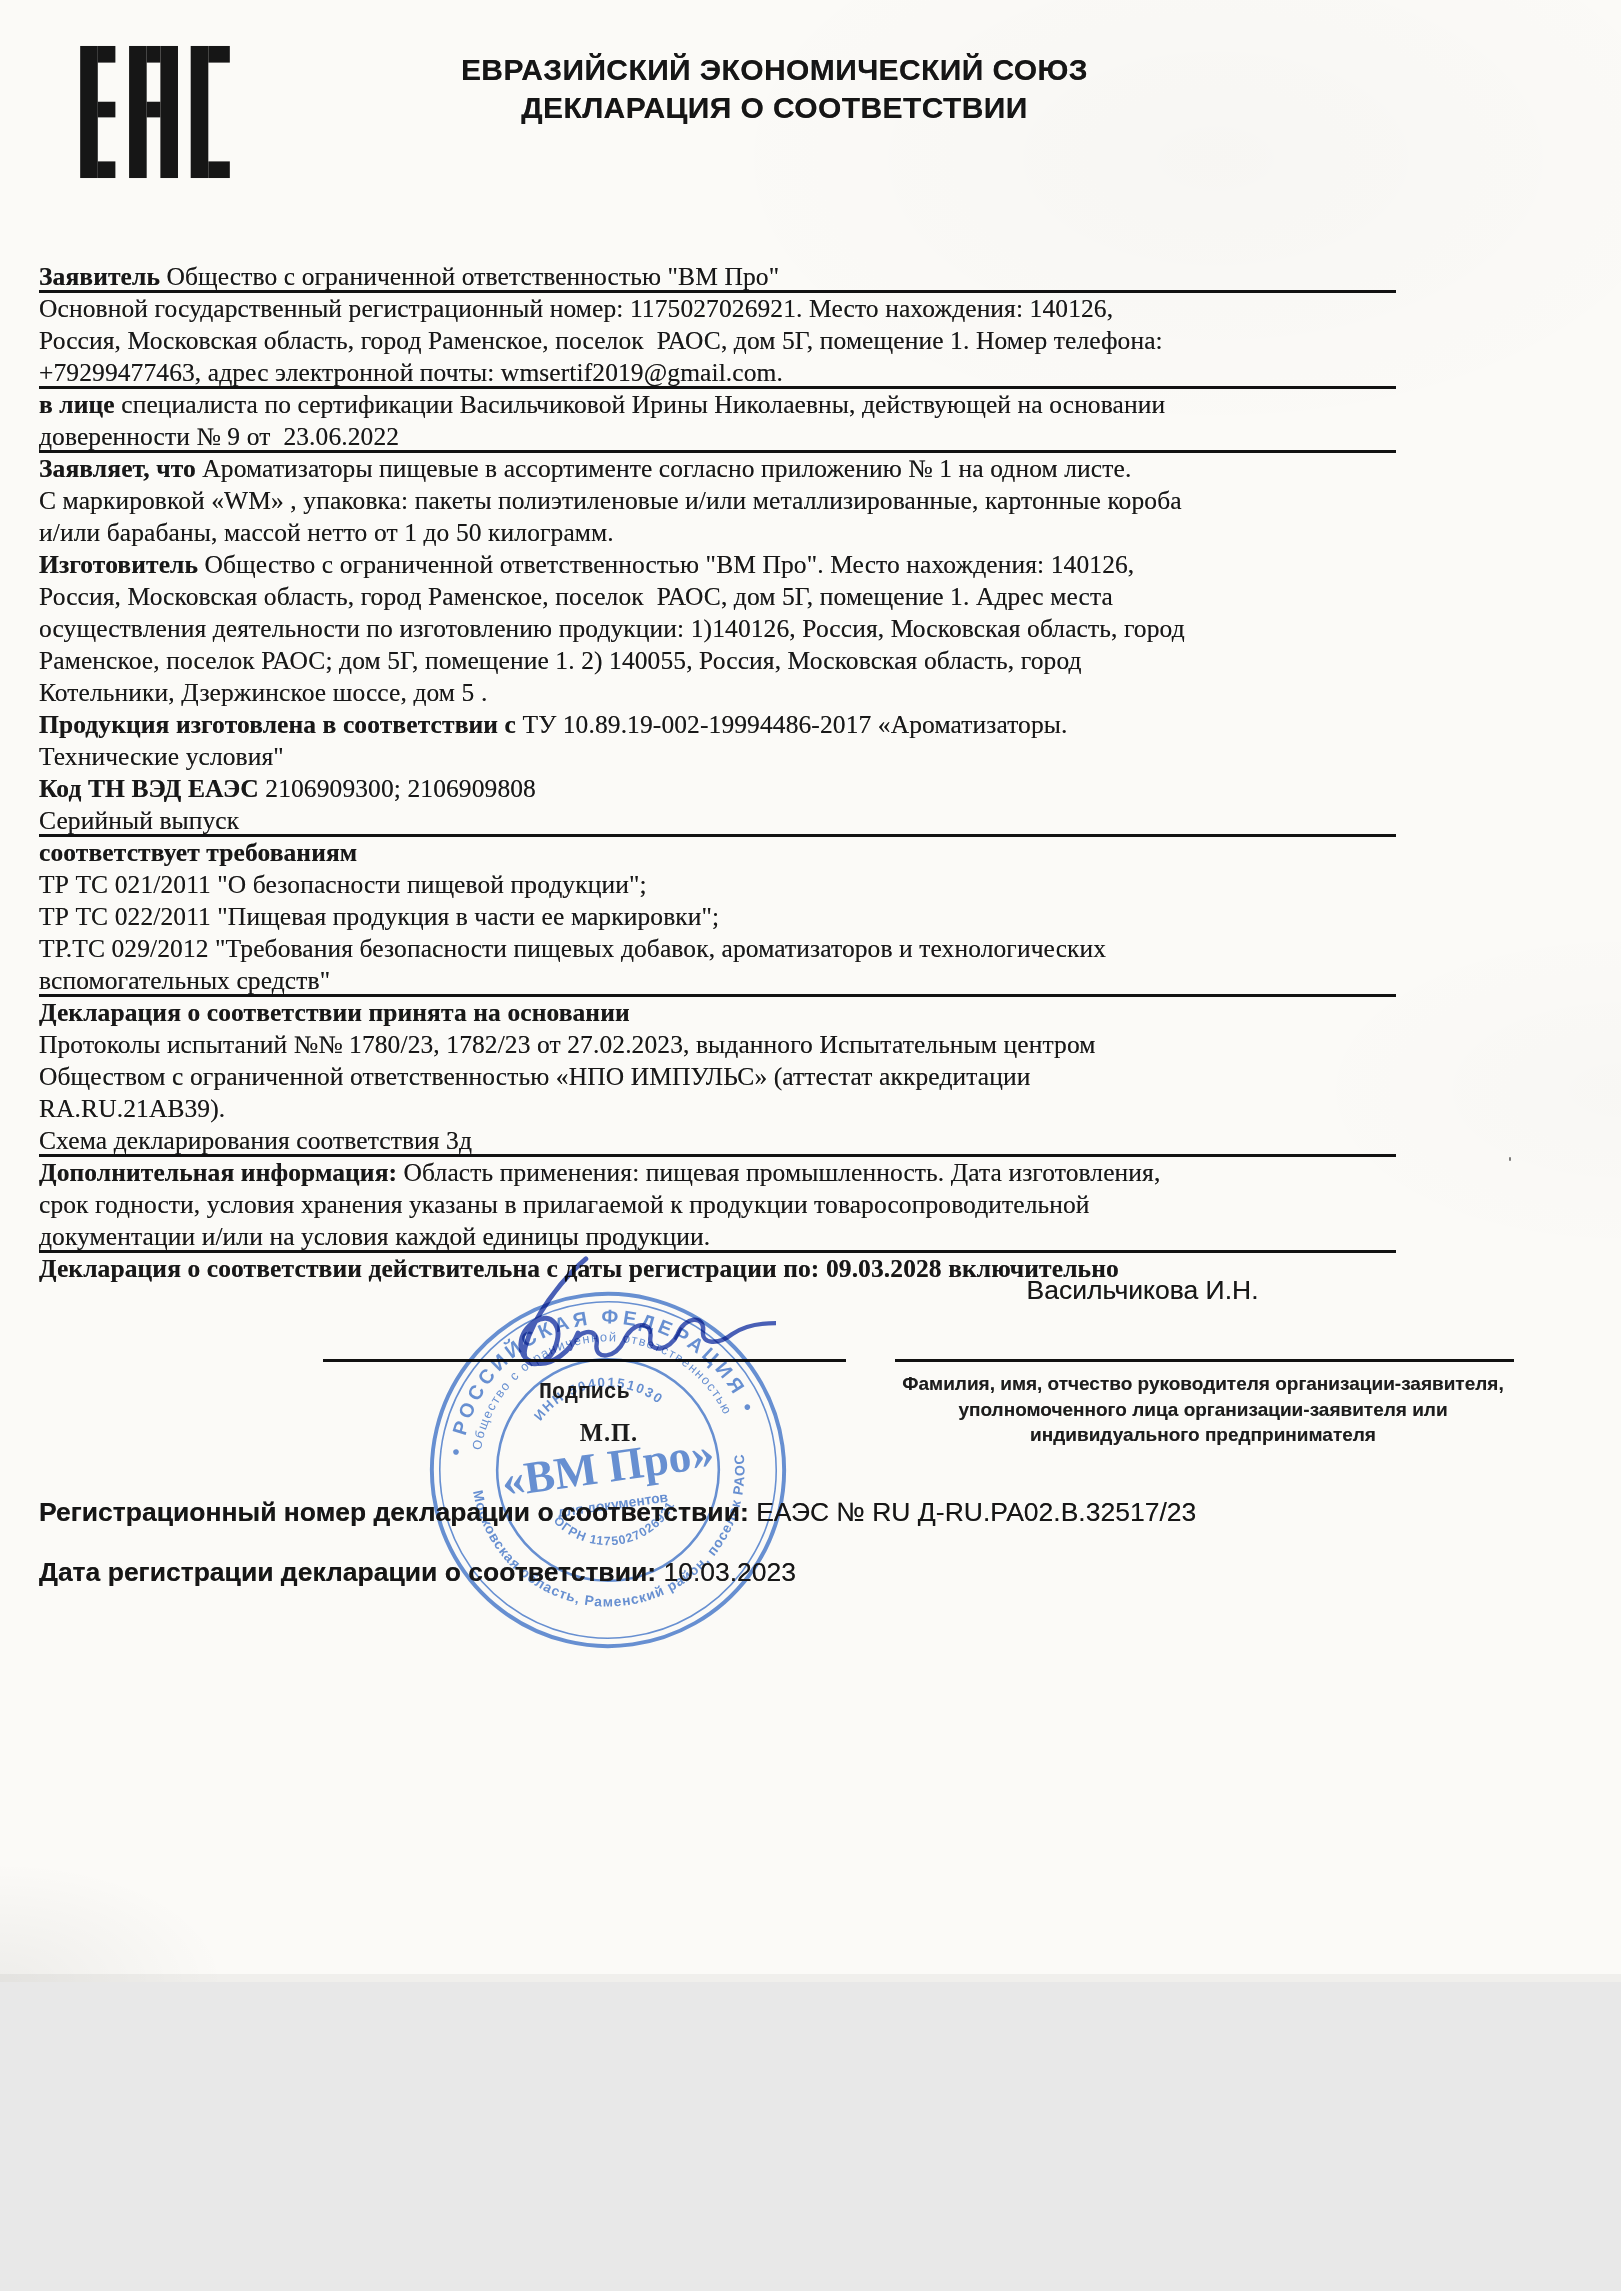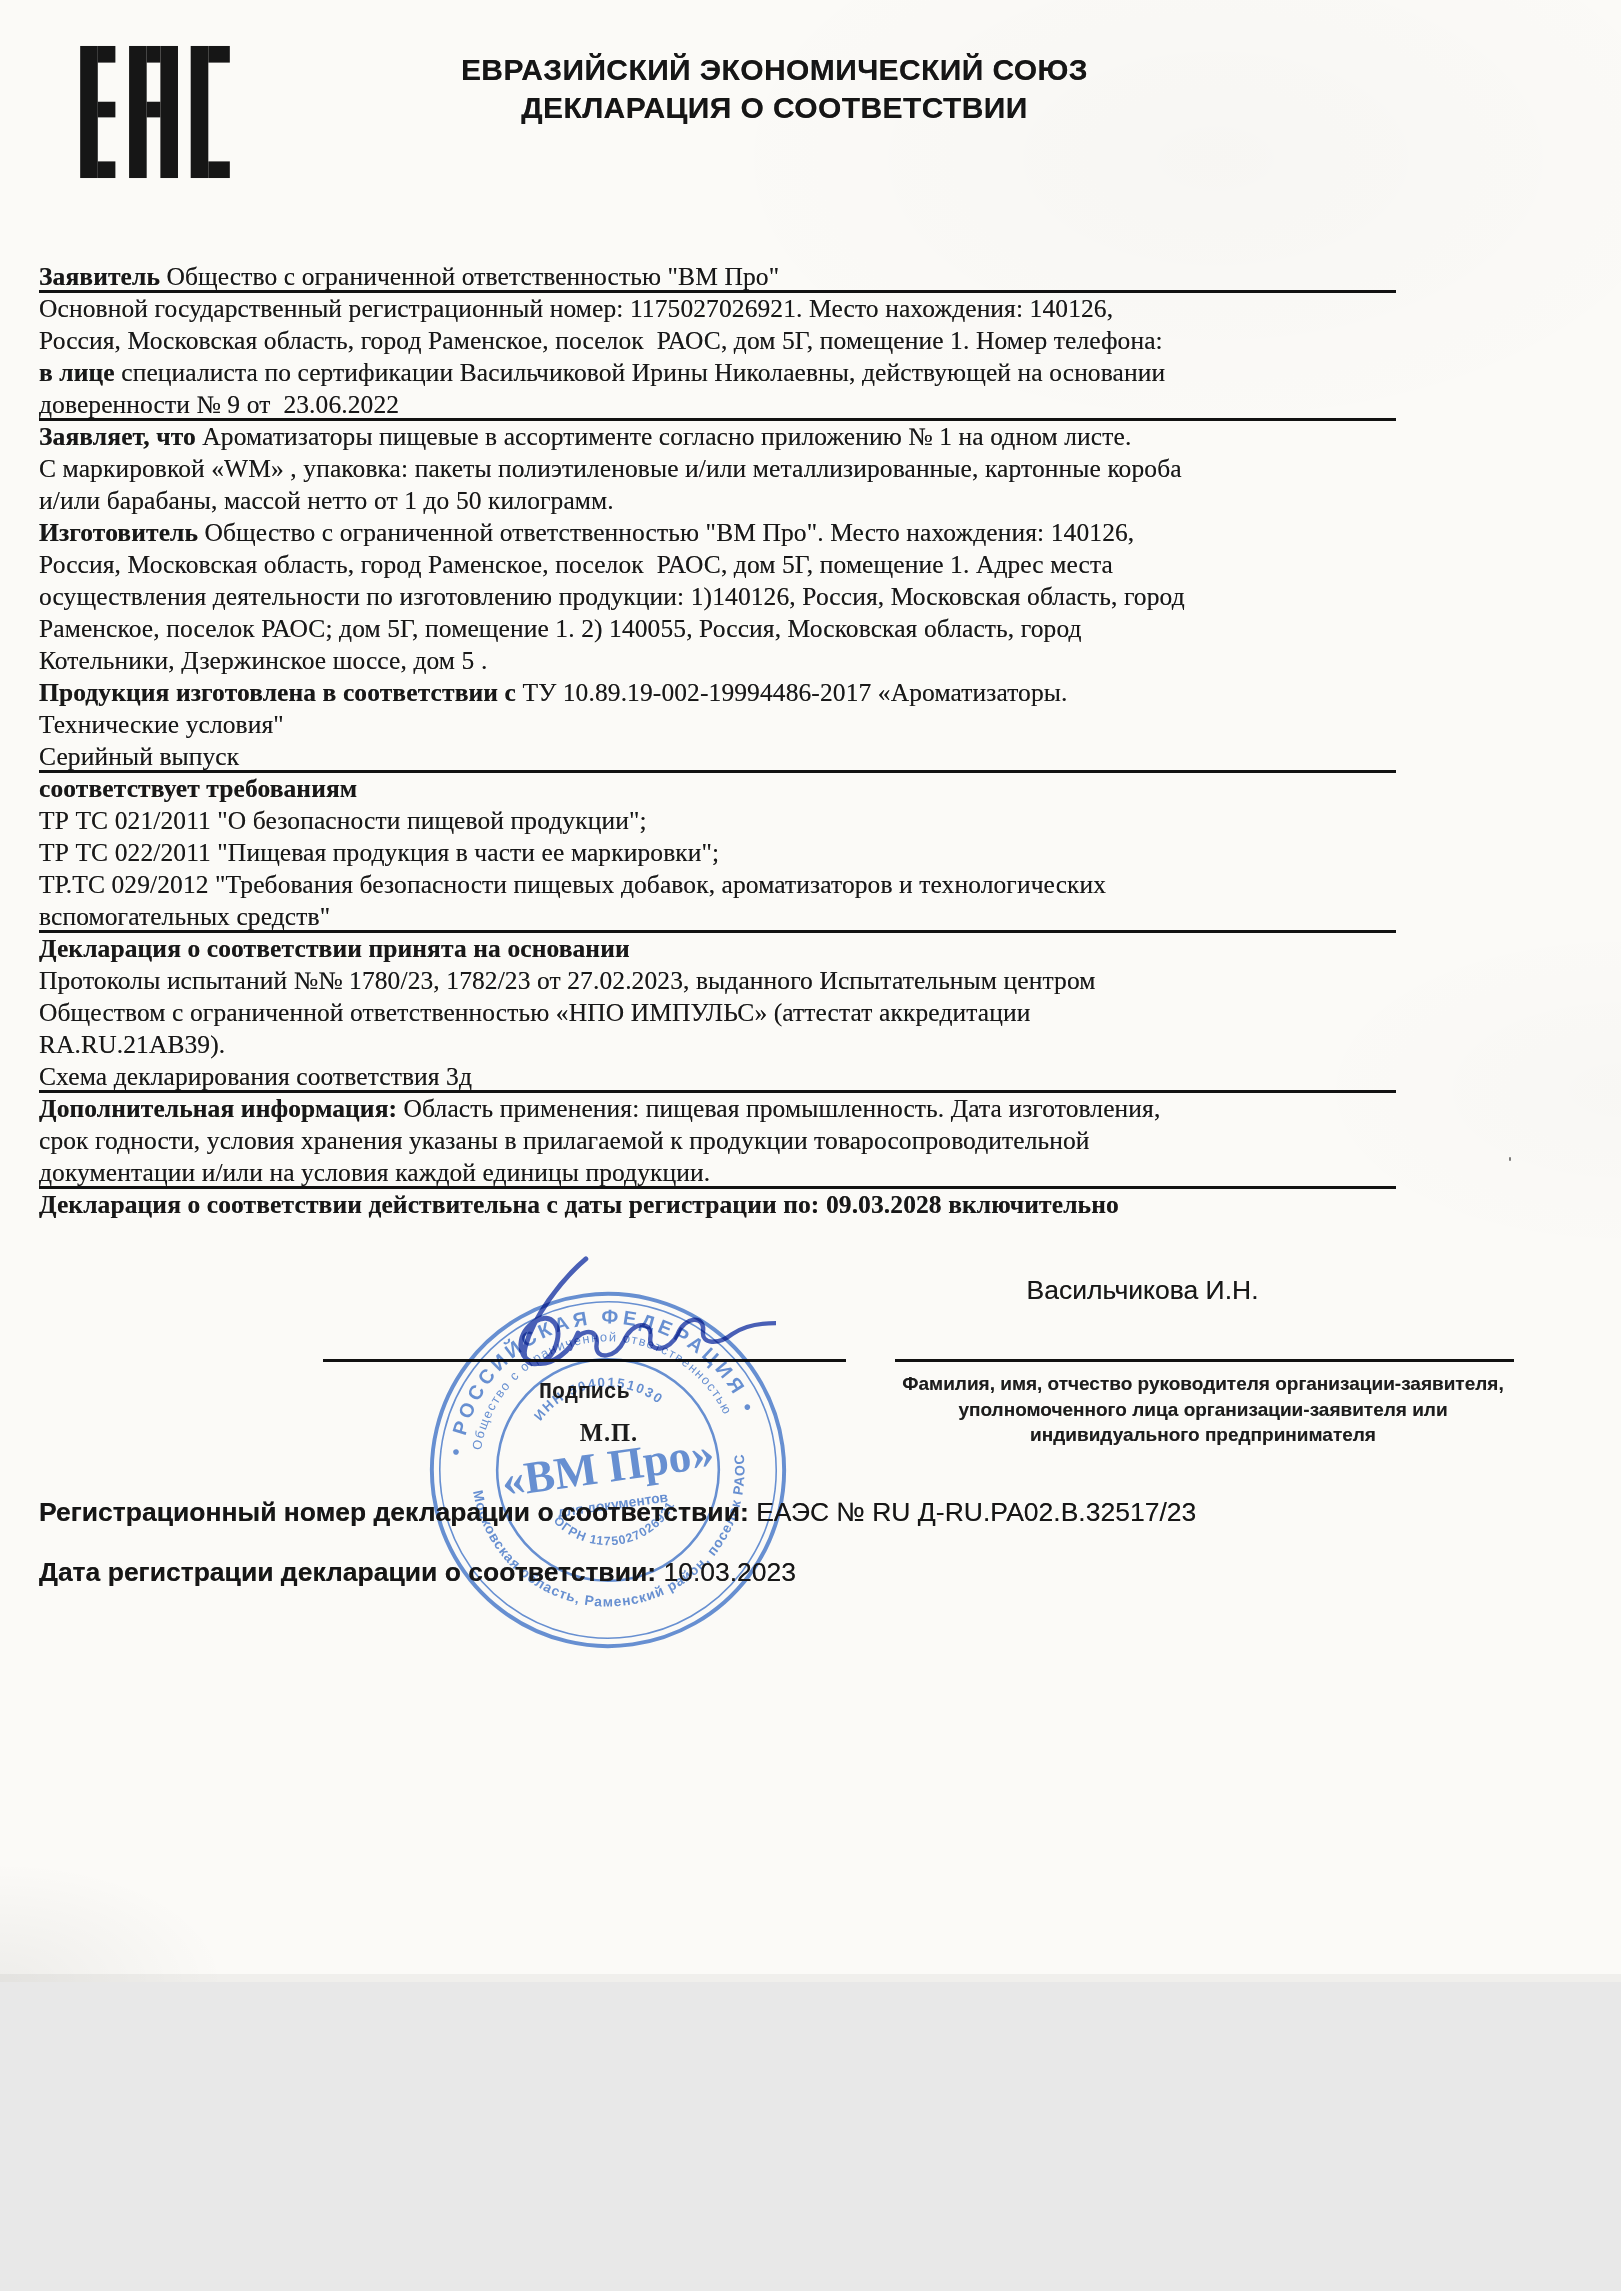--- a/index.html
+++ b/index.html
@@ -99,32 +99,34 @@
 
   <div class="doc-title">
     <div>ЕВРАЗИЙСКИЙ ЭКОНОМИЧЕСКИЙ СОЮЗ</div>
     <div>ДЕКЛАРАЦИЯ О СООТВЕТСТВИИ</div>
   </div>
 
   <div id="body-lines">
       <div class="bline ul"><span class="b">Заявитель </span><span>Общество с ограниченной ответственностью "ВМ Про"</span></div>
       <div class="bline"><span>Основной государственный регистрационный номер: 1175027026921. Место нахождения: 140126,</span></div>
       <div class="bline"><span>Россия, Московская область, город Раменское, поселок  РАОС, дом 5Г, помещение 1. Номер телефона:</span></div>
+      <div class="bline ul"><span>+79299477463, адрес электронной почты: wmsertif2019@gmail.com.</span></div>
       <div class="bline"><span class="b">в лице </span><span>специалиста по сертификации Васильчиковой Ирины Николаевны, действующей на основании</span></div>
       <div class="bline ul"><span>доверенности № 9 от  23.06.2022</span></div>
       <div class="bline"><span class="b">Заявляет, что </span><span>Ароматизаторы пищевые в ассортименте согласно приложению № 1 на одном листе.</span></div>
       <div class="bline"><span>С маркировкой «WM» , упаковка: пакеты полиэтиленовые и/или металлизированные, картонные короба</span></div>
       <div class="bline"><span>и/или барабаны, массой нетто от 1 до 50 килограмм.</span></div>
       <div class="bline"><span class="b">Изготовитель </span><span>Общество с ограниченной ответственностью "ВМ Про". Место нахождения: 140126,</span></div>
       <div class="bline"><span>Россия, Московская область, город Раменское, поселок  РАОС, дом 5Г, помещение 1. Адрес места</span></div>
       <div class="bline"><span>осуществления деятельности по изготовлению продукции: 1)140126, Россия, Московская область, город</span></div>
       <div class="bline"><span>Раменское, поселок РАОС; дом 5Г, помещение 1. 2) 140055, Россия, Московская область, город</span></div>
       <div class="bline"><span>Котельники, Дзержинское шоссе, дом 5 .</span></div>
       <div class="bline"><span class="b">Продукция изготовлена в соответствии с </span><span>ТУ 10.89.19-002-19994486-2017 «Ароматизаторы.</span></div>
       <div class="bline"><span>Технические условия"</span></div>
+      <div class="bline"><span class="b">Код ТН ВЭД ЕАЭС </span><span>2106909300; 2106909808</span></div>
       <div class="bline ul"><span>Серийный выпуск</span></div>
       <div class="bline"><span class="b">соответствует требованиям</span></div>
       <div class="bline"><span>ТР ТС 021/2011 "О безопасности пищевой продукции";</span></div>
       <div class="bline"><span>ТР ТС 022/2011 "Пищевая продукция в части ее маркировки";</span></div>
       <div class="bline"><span>ТР.ТС 029/2012 "Требования безопасности пищевых добавок, ароматизаторов и технологических</span></div>
       <div class="bline ul"><span>вспомогательных средств"</span></div>
       <div class="bline"><span class="b">Декларация о соответствии принята на основании</span></div>
       <div class="bline"><span>Протоколы испытаний №№ 1780/23, 1782/23 от 27.02.2023, выданного Испытательным центром</span></div>
       <div class="bline"><span>Обществом с ограниченной ответственностью «НПО ИМПУЛЬС» (аттестат аккредитации</span></div>
       <div class="bline"><span>RA.RU.21АВ39).</span></div>

